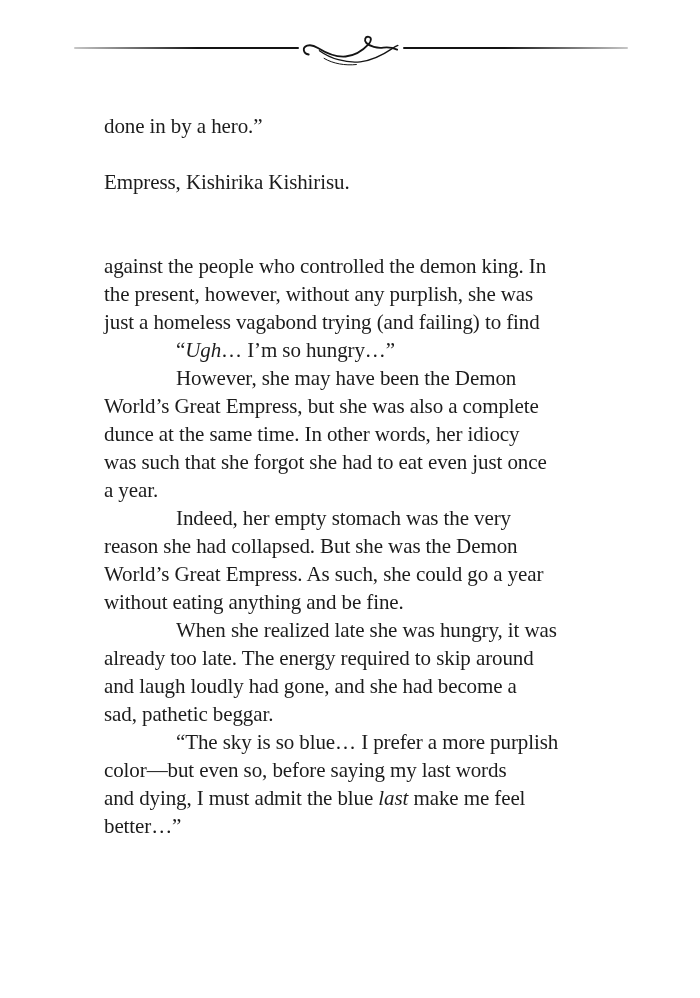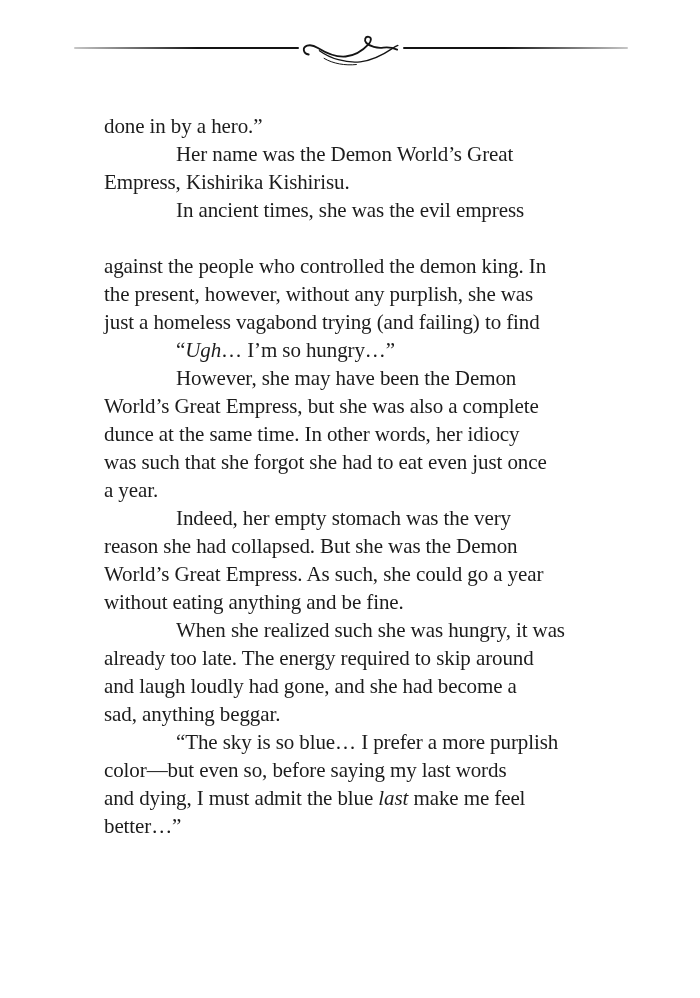--- a/index.html
+++ b/index.html
@@ -83,26 +83,26 @@
         <path stroke-width="1.7" d="M24,23 C38,33 58,39.5 77,37.5 C93,35.7 105,29.5 119,20 C121.5,18.3 124,17 126,16.2"></path>
 
         <path stroke-width="1.3" d="M30,33 C42,40 57,42.5 72,41"></path>
       </g>
     </svg>
     <div class="rule right"></div>
   </div>
 
   <div class="body-text">
       <p class="para"><span>done in by a hero.”</span></p>
-      <p class="para indent"><span>Her name was the Demon World’s Great</span><br><span>Empress, Kishirika Kishirisu.</span></p>
-      <p class="para indent"><span>In ancient times, she was the evil empress</span><br><br><span>against the people who controlled the demon king. In</span><br><span>the present, however, without any purplish, she was</span><br><span>just a homeless vagabond trying (and failing) to find</span><br></p>
+      <p class="para indent"><br><span>Empress, Kishirika Kishirisu.</span></p>
+      <p class="para indent"><br><br><span>against the people who controlled the demon king. In</span><br><span>the present, however, without any purplish, she was</span><br><span>just a homeless vagabond trying (and failing) to find</span><br></p>
       <p class="para indent"><span>“</span><em>Ugh</em><span>… I’m so hungry…”</span></p>
       <p class="para indent"><span>However, she may have been the Demon</span><br><span>World’s Great Empress, but she was also a complete</span><br><span>dunce at the same time. In other words, her idiocy</span><br><span>was such that she forgot she had to eat even just once</span><br><span>a year.</span></p>
       <p class="para indent"><span>Indeed, her empty stomach was the very</span><br><span>reason she had collapsed. But she was the Demon</span><br><span>World’s Great Empress. As such, she could go a year</span><br><span>without eating anything and be fine.</span></p>
-      <p class="para indent"><span>When she realized such she was hungry, it was</span><br><span>already too late. The energy required to skip around</span><br><span>and laugh loudly had gone, and she had become a</span><br><span>sad, anything beggar.</span></p>
+      <p class="para indent"><span>When she realized late she was hungry, it was</span><br><span>already too late. The energy required to skip around</span><br><span>and laugh loudly had gone, and she had become a</span><br><span>sad, pathetic beggar.</span></p>
       <p class="para indent"><span>“The sky is so blue… I prefer a more purplish</span><br><span>color—but even so, before saying my last words</span><br><span>and dying, I must admit the blue </span><em>last</em><span> make me feel</span><br><span>better…”</span></p>
     </div>
 
   <div class="page-footer">
     <div class="rule left"></div>
     <div class="page-number">2</div>
     <div class="rule right"></div>
   </div>
 
 </div>

